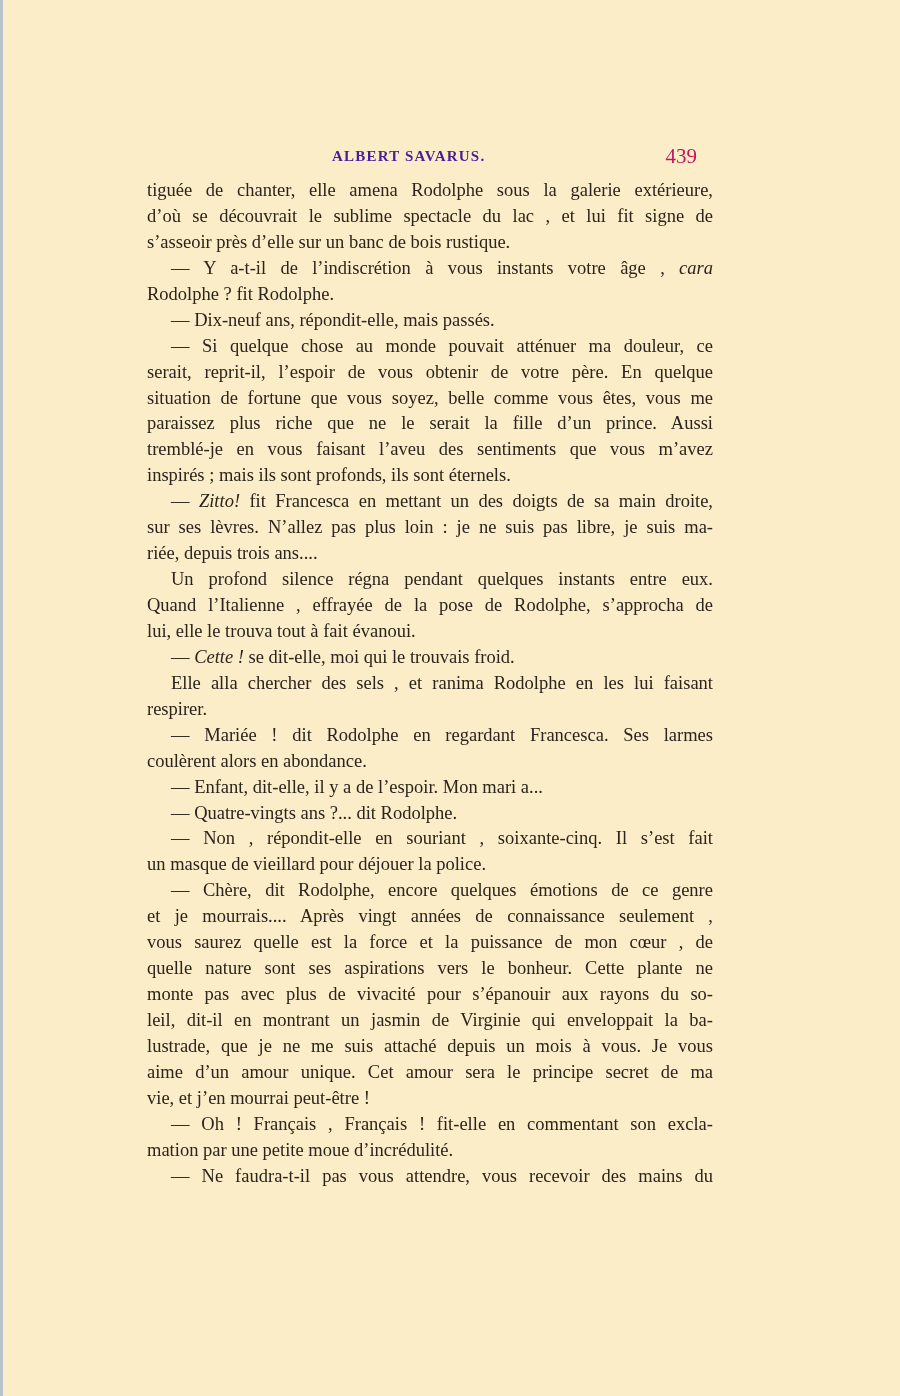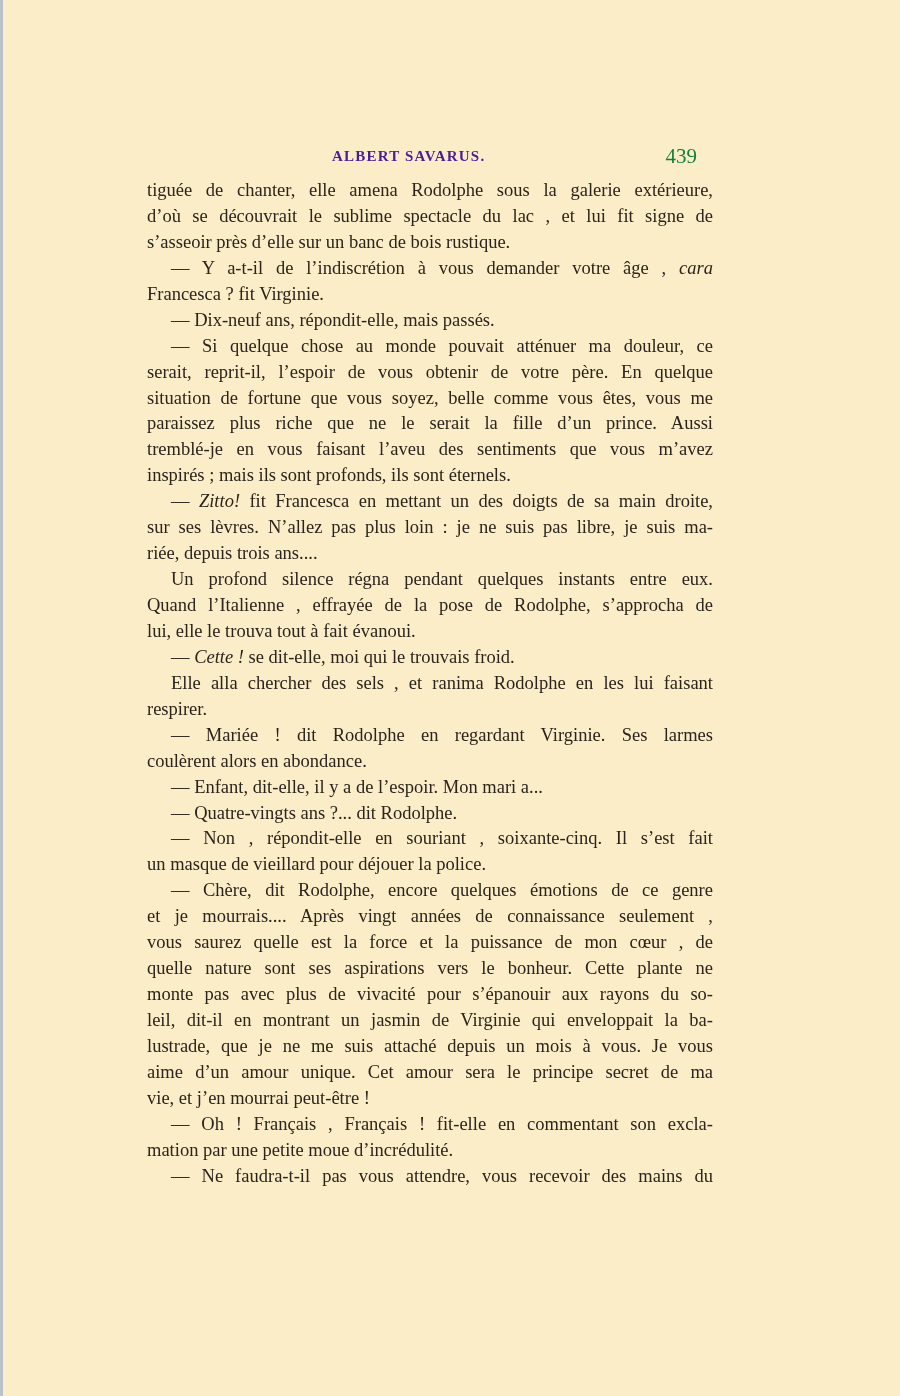--- a/index.html
+++ b/index.html
@@ -43,21 +43,21 @@
       font-size: 15px;
       font-weight: bold;
       letter-spacing: 1.2px;
       color: #4c1d95;
     }
     .page-number {
       position: absolute;
       right: 0;
       top: -2px;
       font-size: 21px;
-      color: #15803d;
+      color: #be185d;
     }
     .body-text {
       position: absolute;
       top: 178px;
       left: 16px;
       width: 566px;
     }
     .line {
       height: 25.95px;
       line-height: 25.95px;
@@ -85,39 +85,39 @@
 <div class="page">
   <div class="running-head">
     <span class="running-title">ALBERT SAVARUS.</span>
     <span class="page-number">439</span>
   </div>
 
   <div class="body-text" id="body-text">
       <div class="line">tiguée de chanter, elle amena Rodolphe sous la galerie extérieure,</div>
       <div class="line">d’où se découvrait le sublime spectacle du lac , et lui fit signe de</div>
       <div class="line last">s’asseoir près d’elle sur un banc de bois rustique.</div>
-      <div class="line indent"><span style="white-space: pre;">— Y a-t-il de l’indiscrétion à vous demander votre âge , </span><span class="italic" style="white-space: pre;">cara</span><span style="white-space: pre;"></span></div>
-      <div class="line last">Francesca ? fit Virginie.</div>
+      <div class="line indent"><span style="white-space: pre;">— Y a-t-il de l’indiscrétion à vous instants votre âge , </span><span class="italic" style="white-space: pre;">cara</span><span style="white-space: pre;"></span></div>
+      <div class="line last">Rodolphe ? fit Rodolphe.</div>
       <div class="line indent last">— Dix-neuf ans, répondit-elle, mais passés.</div>
       <div class="line indent">— Si quelque chose au monde pouvait atténuer ma douleur, ce</div>
       <div class="line">serait, reprit-il, l’espoir de vous obtenir de votre père. En quelque</div>
       <div class="line">situation de fortune que vous soyez, belle comme vous êtes, vous me</div>
       <div class="line">paraissez plus riche que ne le serait la fille d’un prince. Aussi</div>
       <div class="line">tremblé-je en vous faisant l’aveu des sentiments que vous m’avez</div>
       <div class="line last">inspirés ; mais ils sont profonds, ils sont éternels.</div>
       <div class="line indent"><span style="white-space: pre;">— </span><span class="italic" style="white-space: pre;">Zitto!</span><span style="white-space: pre;"> fit Francesca en mettant un des doigts de sa main droite,</span></div>
       <div class="line">sur ses lèvres. N’allez pas plus loin : je ne suis pas libre, je suis ma-</div>
       <div class="line last">riée, depuis trois ans....</div>
       <div class="line indent">Un profond silence régna pendant quelques instants entre eux.</div>
       <div class="line">Quand l’Italienne , effrayée de la pose de Rodolphe, s’approcha de</div>
       <div class="line last">lui, elle le trouva tout à fait évanoui.</div>
       <div class="line indent last"><span style="white-space: pre;">— </span><span class="italic" style="white-space: pre;">Cette !</span><span style="white-space: pre;"> se dit-elle, moi qui le trouvais froid.</span></div>
       <div class="line indent">Elle alla chercher des sels , et ranima Rodolphe en les lui faisant</div>
       <div class="line last">respirer.</div>
-      <div class="line indent">— Mariée ! dit Rodolphe en regardant Virginie. Ses larmes</div>
+      <div class="line indent">— Mariée ! dit Rodolphe en regardant Francesca. Ses larmes</div>
       <div class="line last">coulèrent alors en abondance.</div>
       <div class="line indent last">— Enfant, dit-elle, il y a de l’espoir. Mon mari a...</div>
       <div class="line indent last">— Quatre-vingts ans ?... dit Rodolphe.</div>
       <div class="line indent">— Non , répondit-elle en souriant , soixante-cinq. Il s’est fait</div>
       <div class="line last">un masque de vieillard pour déjouer la police.</div>
       <div class="line indent">— Chère, dit Rodolphe, encore quelques émotions de ce genre</div>
       <div class="line">et je mourrais.... Après vingt années de connaissance seulement ,</div>
       <div class="line">vous saurez quelle est la force et la puissance de mon cœur , de</div>
       <div class="line">quelle nature sont ses aspirations vers le bonheur. Cette plante ne</div>
       <div class="line">monte pas avec plus de vivacité pour s’épanouir aux rayons du so-</div>

